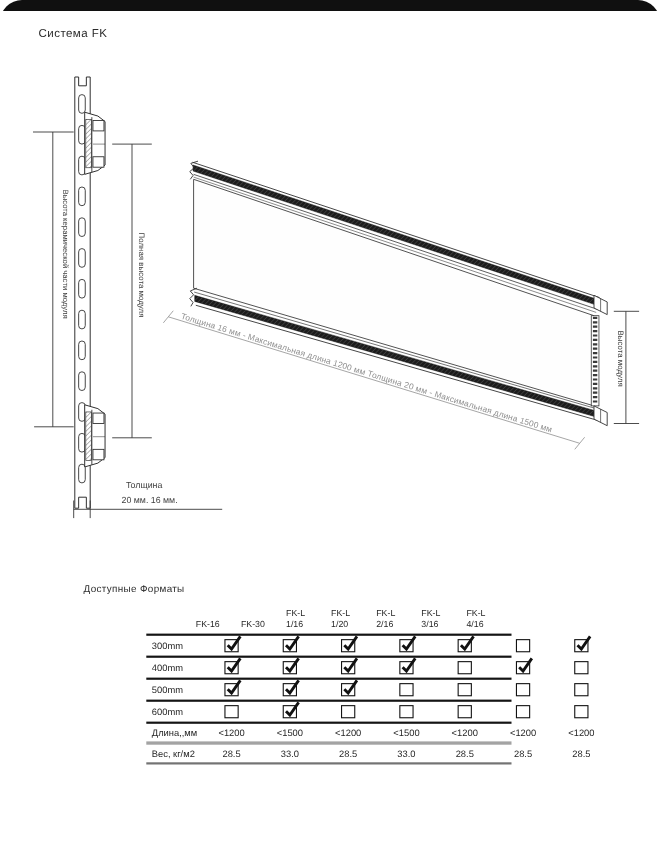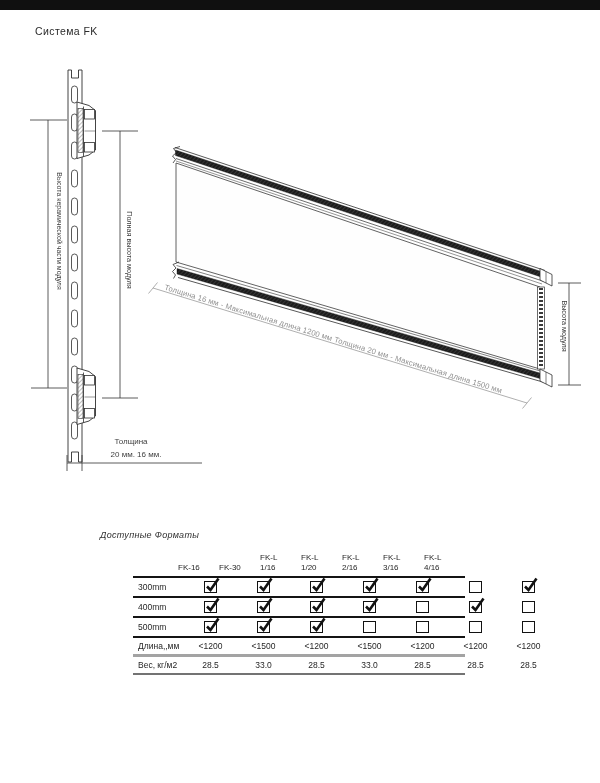--- a/index.html
+++ b/index.html
@@ -1,21 +1,21 @@
 <!DOCTYPE html>
 <html><head>
 <meta charset="utf-8">
 <style>
   html,body{margin:0;padding:0;background:#fff;}
   .page{position:relative;width:600px;height:783px;background:#ffffff;overflow:hidden;
-        font-family:"Liberation Sans",sans-serif;color:#2b2b2b;}
+        font-family:"Liberation Sans",sans-serif;color:#2b2b2b;border-radius:20px;}
   .topbar{position:absolute;left:0;top:0;width:600px;height:10px;background:#101010;}
   .page-title{position:absolute;left:35px;top:25px;font-size:10.5px;letter-spacing:.4px;color:#2b2b2b;}
   .drawing{position:absolute;left:0;top:0;}
-  .formats-title{position:absolute;left:100px;top:530px;font-size:9px;letter-spacing:.3px;color:#2e2e2e;font-style:italic;}
+  .formats-title{position:absolute;left:76px;top:530px;font-size:9px;letter-spacing:.3px;color:#2e2e2e;}
   .fmt-table{position:absolute;left:133px;top:550px;width:332px;}
   .fhead,.frow{display:grid;grid-template-columns:45px repeat(7,41px);box-sizing:border-box;}
   .fhead{height:28px;align-items:end;border-bottom:2px solid #141414;padding-bottom:3px;}
   .hcell{font-size:8px;line-height:1.25;white-space:pre-line;color:#262626;}
   .frow{height:20px;align-items:center;border-bottom:2px solid #141414;gap:12px;}
   .vrow{height:19px;border-bottom:3px solid #a3a3a3;}
   .wrow{height:18px;border-bottom:2px solid #737373;}
   .rlabel{font-size:8.5px;padding-left:5px;color:#262626;}
   .ccell{display:flex;justify-content:center;align-items:center;height:100%;}
   .vcell{font-size:8.5px;text-align:center;color:#262626;}
@@ -260,20 +260,48 @@
           <div class="ccell">
             <span class="cb"></span>
           </div>
           <div class="ccell">
             <span class="cb"></span>
           </div>
           <div class="ccell">
             <span class="cb"></span>
           </div>
         </div>
+        <div class="frow">
+          <div class="rlabel">600mm</div>
+          <div class="ccell">
+            <span class="cb"></span>
+          </div>
+          <div class="ccell">
+            <span class="cb">
+              <svg class="ck" viewBox="0 0 17 17">
+                <path d="M3,10.5 L6.5,14 L14.5,2.5" fill="none" stroke="#111111" stroke-width="2.6"></path>
+              </svg>
+            </span>
+          </div>
+          <div class="ccell">
+            <span class="cb"></span>
+          </div>
+          <div class="ccell">
+            <span class="cb"></span>
+          </div>
+          <div class="ccell">
+            <span class="cb"></span>
+          </div>
+          <div class="ccell">
+            <span class="cb"></span>
+          </div>
+          <div class="ccell">
+            <span class="cb"></span>
+          </div>
+        </div>
         <div class="frow vrow">
           <div class="rlabel">Длина,,мм</div>
           <div class="vcell">&lt;1200</div>
           <div class="vcell">&lt;1500</div>
           <div class="vcell">&lt;1200</div>
           <div class="vcell">&lt;1500</div>
           <div class="vcell">&lt;1200</div>
           <div class="vcell">&lt;1200</div>
           <div class="vcell">&lt;1200</div>
         </div>

